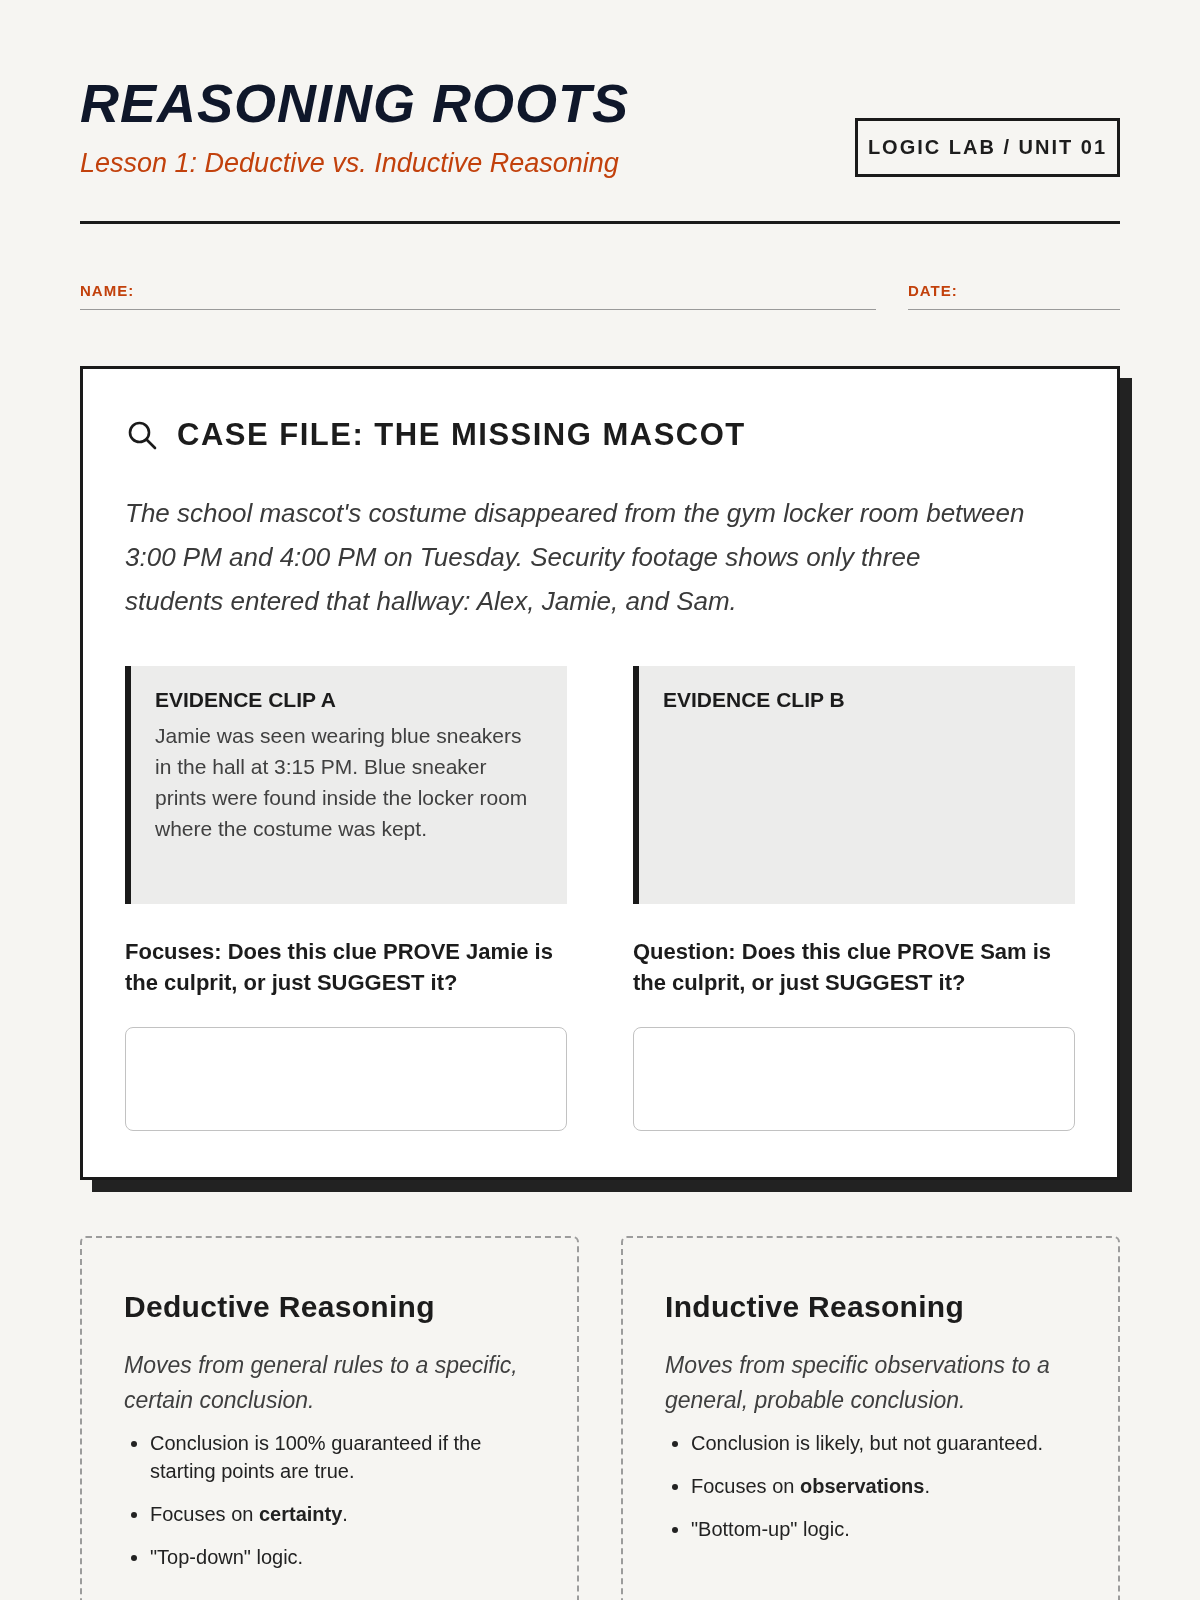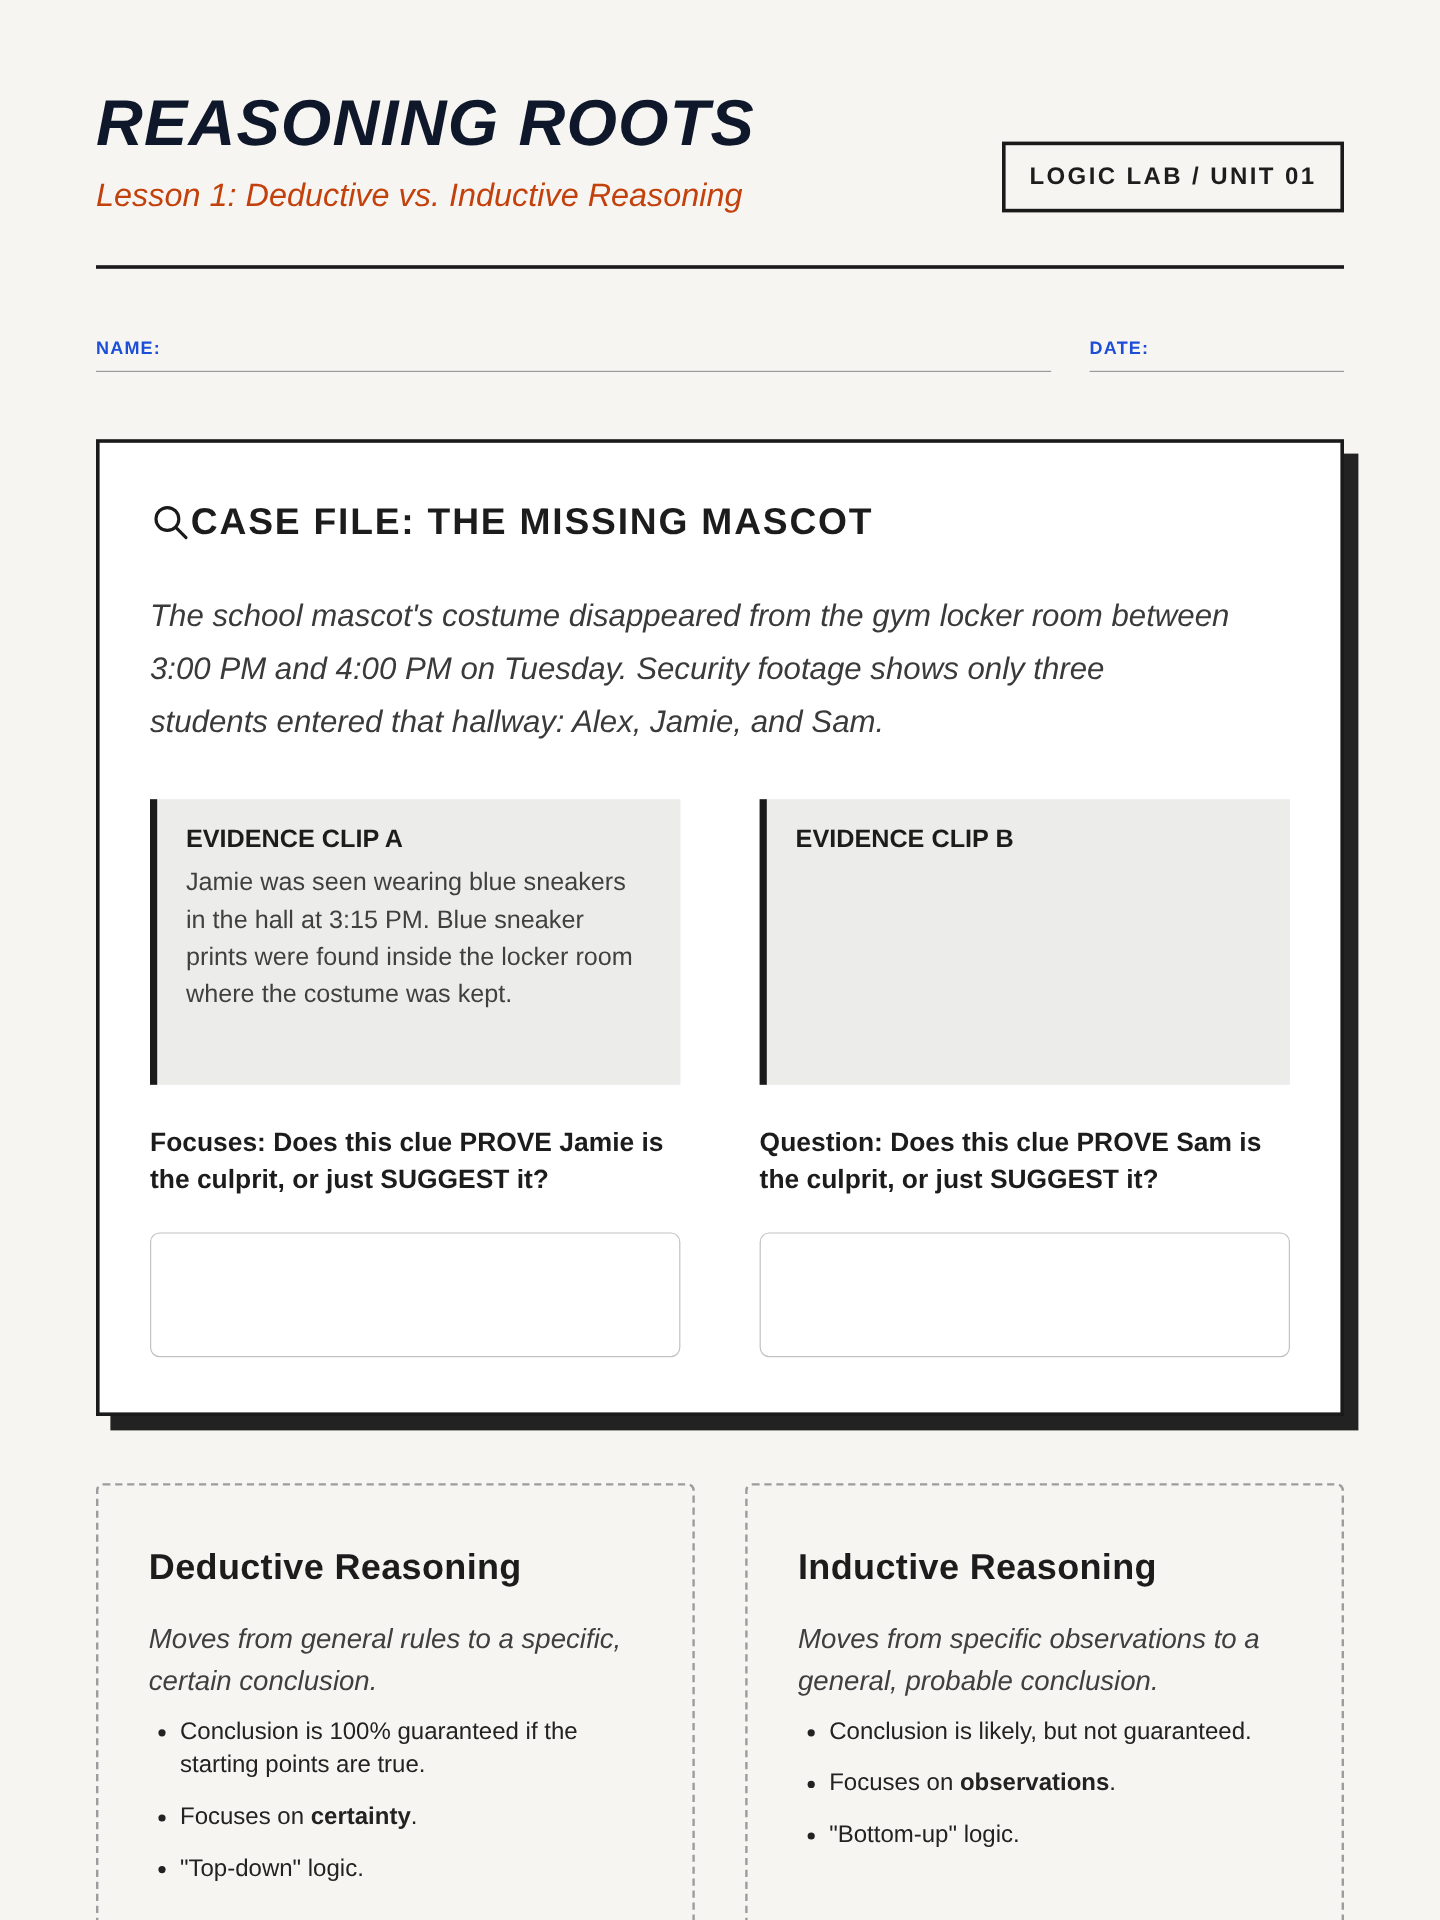--- a/index.html
+++ b/index.html
@@ -22,21 +22,21 @@
     color: #0f172a;
   }
   .subtitle {
     margin-top: 14px;
     font-size: 27px;
     color: #c2410c;
     font-style: italic;
   }
   .badge {
     border: 3px solid #1a1a1a;
-    padding: 15px 20px;
+    padding: 15px 10px;
     font-size: 20px;
     font-weight: 700;
     letter-spacing: 2px;
     white-space: nowrap;
     margin-bottom: 2px;
   }
   .divider {
     margin-top: 42px;
     border-top: 3px solid #1a1a1a;
   }
@@ -44,35 +44,35 @@
   
   .fields-row { margin-top: 58px; display: flex; gap: 32px; align-items: flex-end; }
   .field {
     border-bottom: 1px solid #9a9a9a;
     padding-bottom: 9px;
   }
   .field-label {
     font-size: 15px;
     font-weight: 700;
     letter-spacing: 1px;
-    color: #1d4ed8;
+    color: #c2410c;
     margin-top: 40px;
   }
   .field-name { flex: 1; }
   .field-date { width: 212px; }
 
   
   .case-file {
     margin-top: 56px;
     background: #ffffff;
     border: 3px solid #1a1a1a;
     box-shadow: 12px 12px 0 #222222;
     padding: 48px 42px 46px 42px;
   }
-  .case-title-row { display: flex; align-items: center; gap: 0; }
+  .case-title-row { display: flex; align-items: center; gap: 18px; }
   .search-icon svg { display: block; }
   .case-title {
     font-size: 31px;
     font-weight: 800;
     letter-spacing: 1.5px;
     color: #1c1c1c;
   }
   .case-intro {
     margin-top: 38px;
     font-style: italic;

